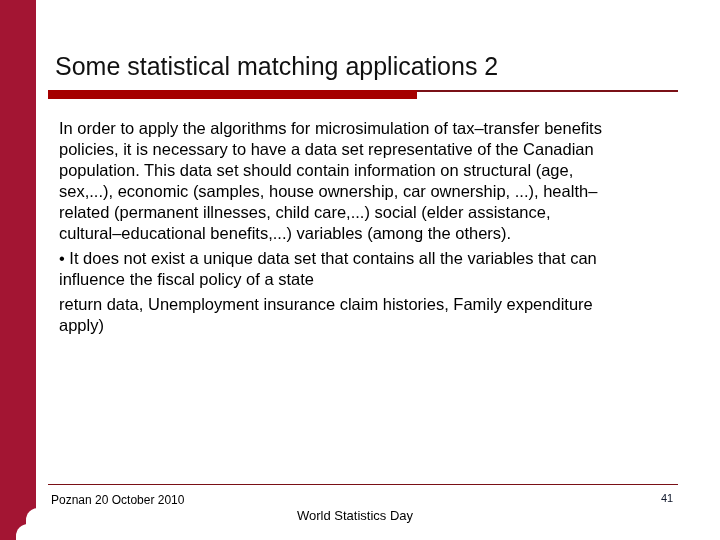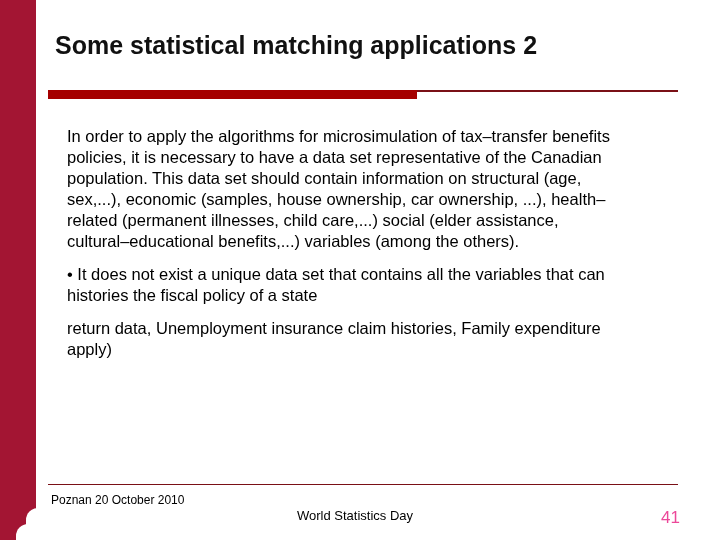--- a/index.html
+++ b/index.html
@@ -15,53 +15,53 @@
     }
     .side-bar-notch {
       position: absolute; left: 16px; top: 524px; width: 22px; height: 18px;
       background: #fff; border-top-left-radius: 12px;
     }
     .side-bar-curve {
       position: absolute; left: 26px; top: 508px; width: 12px; height: 18px;
       background: #fff; border-top-left-radius: 12px;
     }
     .title {
-      position: absolute; left: 55px; top: 31px;
-      font-size: 25px; font-weight: bold; color: #111;
+      position: absolute; left: 55px; top: 52px;
+      font-size: 25px; font-weight: normal; color: #111;
       white-space: nowrap;
     }
     .title-rule-thick {
       position: absolute; left: 48px; top: 90px; width: 369px; height: 9px;
       background: #a50000;
     }
     .title-rule-thin {
       position: absolute; left: 417px; top: 90px; width: 261px; height: 2px;
       background: #7a1016;
     }
     .body-text {
       position: absolute; left: 55px; top: 114px; width: 620px;
       font-size: 16.5px; line-height: 21px; color: #000;
     }
-    .para { margin: 12px; }
+    .para { margin: 4px; }
     .line { display: block; white-space: nowrap; }
     .bullet { margin-top: 0; }
     .footer-rule {
       position: absolute; left: 48px; top: 484px; width: 630px; height: 1px;
       background: #7a1016;
     }
     .footer-left {
       position: absolute; left: 51px; top: 493px; font-size: 12px; color: #000;
       white-space: nowrap;
     }
     .footer-center {
       position: absolute; left: 297px; top: 508px; font-size: 13px; color: #000;
       white-space: nowrap;
     }
     .page-num {
-      position: absolute; left: 661px; top: 508px; font-size: 17px; color: #ec4899;
+      position: absolute; left: 661px; top: 492px; font-size: 11px; color: #0f172a;
     }
   </style>
 </head>
 <body>
 
 <div class="side-bar"></div>
 <div class="side-bar-curve"></div>
 <div class="side-bar-notch"></div>
 
 <div class="title">Some statistical matching applications 2</div>
@@ -72,21 +72,21 @@
   <div class="para">
     <span class="line">In order to apply the algorithms for microsimulation of tax–transfer benefits</span>
     <span class="line">policies, it is necessary to have a data set representative of the Canadian</span>
     <span class="line">population. This data set should contain information on structural (age,</span>
     <span class="line">sex,...), economic (samples, house ownership, car ownership, ...), health–</span>
     <span class="line">related (permanent illnesses, child care,...) social (elder assistance,</span>
     <span class="line">cultural–educational benefits,...) variables (among the others).</span>
   </div>
   <div class="para bullet">
     <span class="line">• It does not exist a unique data set that contains all the variables that can</span>
-    <span class="line">histories the fiscal policy of a state</span>
+    <span class="line">influence the fiscal policy of a state</span>
   </div>
   <div class="para bullet">
     <span class="line">return data, Unemployment insurance claim histories, Family expenditure</span>
     <span class="line">apply)</span>
   </div>
 </div>
 
 <div class="footer-rule"></div>
 <div class="footer-left">Poznan 20 October 2010</div>
 <div class="footer-center">World Statistics Day</div>

